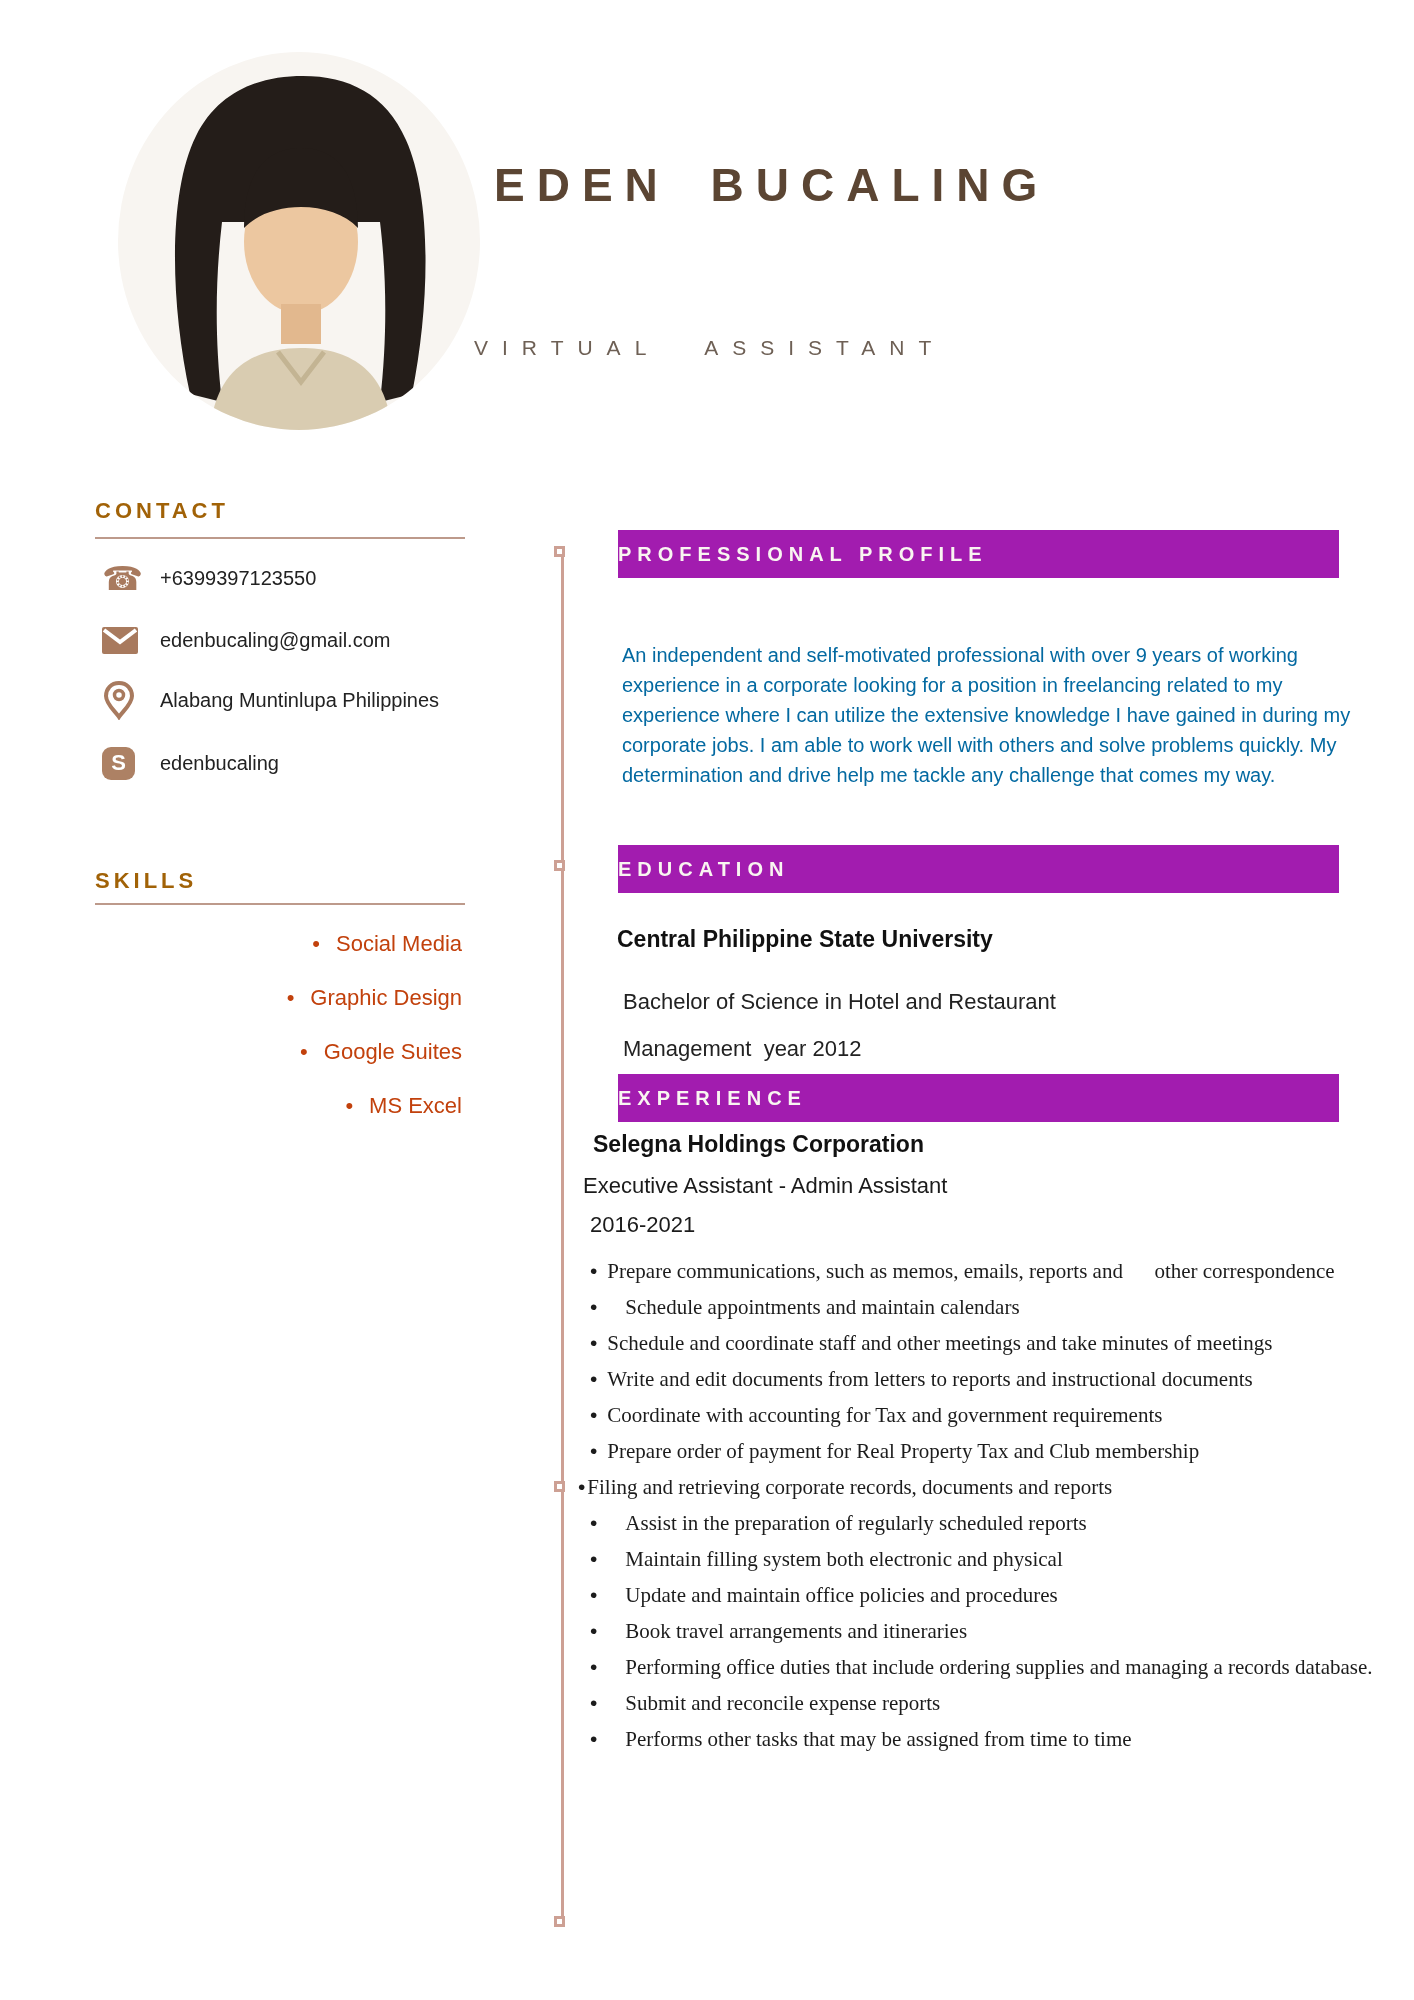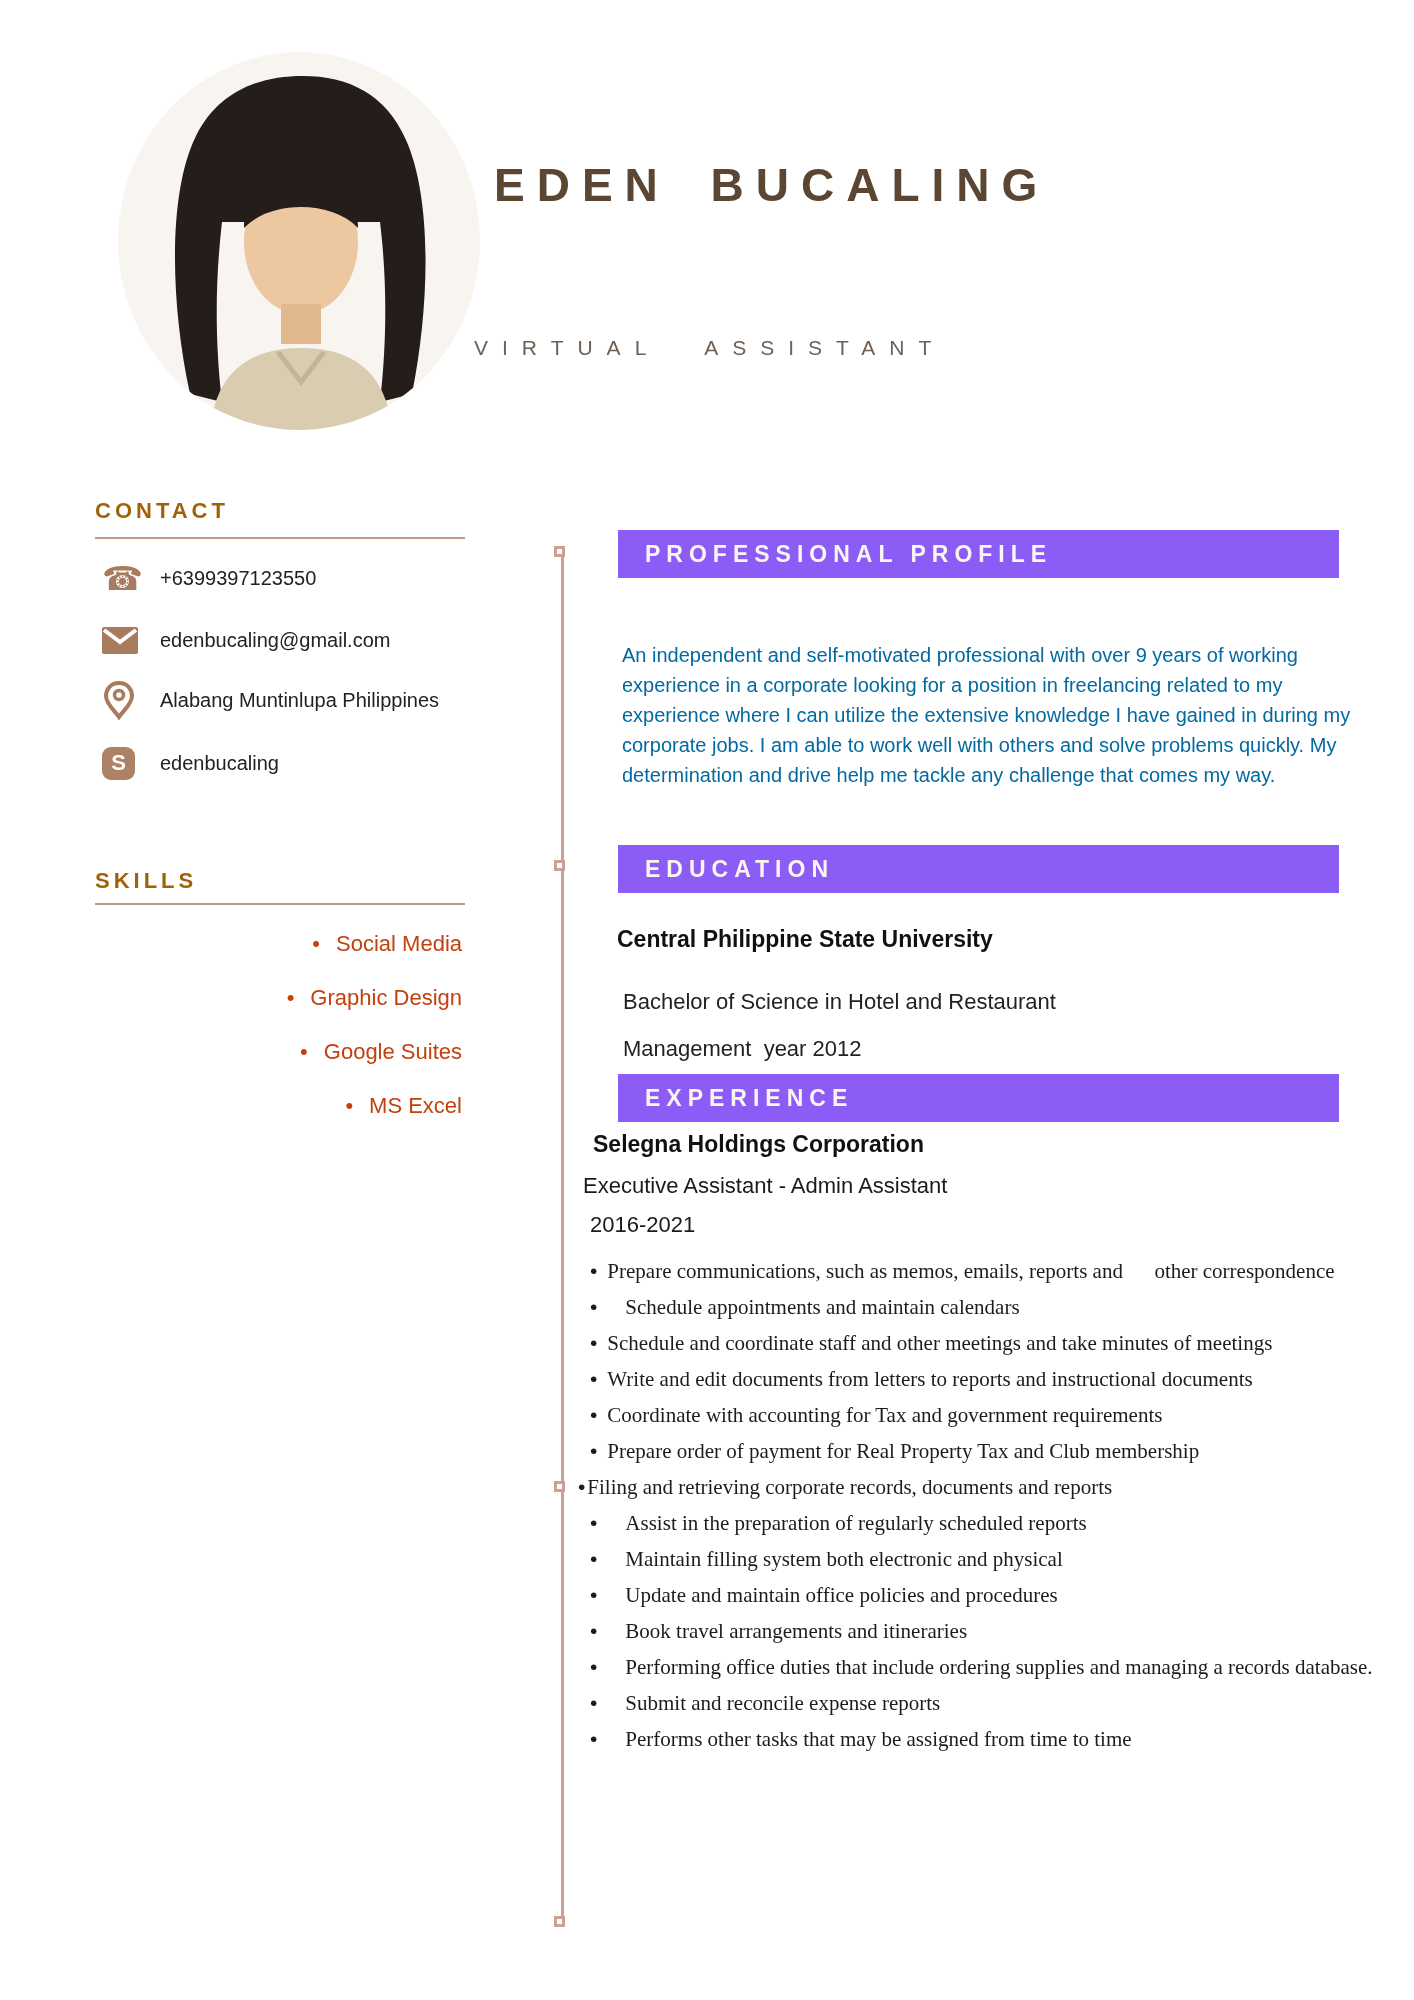--- a/index.html
+++ b/index.html
@@ -32,23 +32,23 @@
   .skill-list { position:absolute; left:142px; top:930px; width:320px; }
   .skill-item { font-size:22px; color:#c2410c; line-height:28px; margin-bottom:26px;text-align:right; }
   .skill-item .dot { margin-right:16px; }
 
   
   .tl-line { position:absolute; left:561px; top:555px; width:3px; height:1362px; background:#cda094; }
   .tl-square { position:absolute; left:554px; width:11px; height:11px;
                border:3px solid #cda094; background:#fff; }
 
   
-  .bar { position:absolute; left:618px; width:721px; height:48px; background:#8b5cf6;
-         color:#f9f5f1; font-size:23px; font-weight:700; letter-spacing:6px;
-         line-height:48px; padding-left:27px; white-space:nowrap; }
+  .bar { position:absolute; left:618px; width:721px; height:48px; background:#a21caf;
+         color:#f9f5f1; font-size:20px; font-weight:700; letter-spacing:6px;
+         line-height:48px; white-space:nowrap; }
   .profile-text { position:absolute; left:622px; top:608px; width:742px;
                   font-size:20px; line-height:30px; color:#0369a1;margin-top:32px; }
   .edu-school { position:absolute; left:617px; top:926px; font-size:23px; font-weight:700; color:#111; }
   .edu-degree { position:absolute; left:623px; top:978px; width:535px; font-size:22px;
                 line-height:47px; color:#222; white-space:pre-wrap; }
   .xp-company { position:absolute; left:593px; top:1131px; font-size:23px; font-weight:700; color:#111; }
   .xp-role { position:absolute; left:583px; top:1173px; font-size:22px; color:#1b1b1b; }
   .xp-years { position:absolute; left:590px; top:1212px; font-size:22px; color:#1b1b1b; }
 
   .xp-list { position:absolute; left:575px; top:1253px; width:800px; font-size:21px; color:#1c1c1c; }

